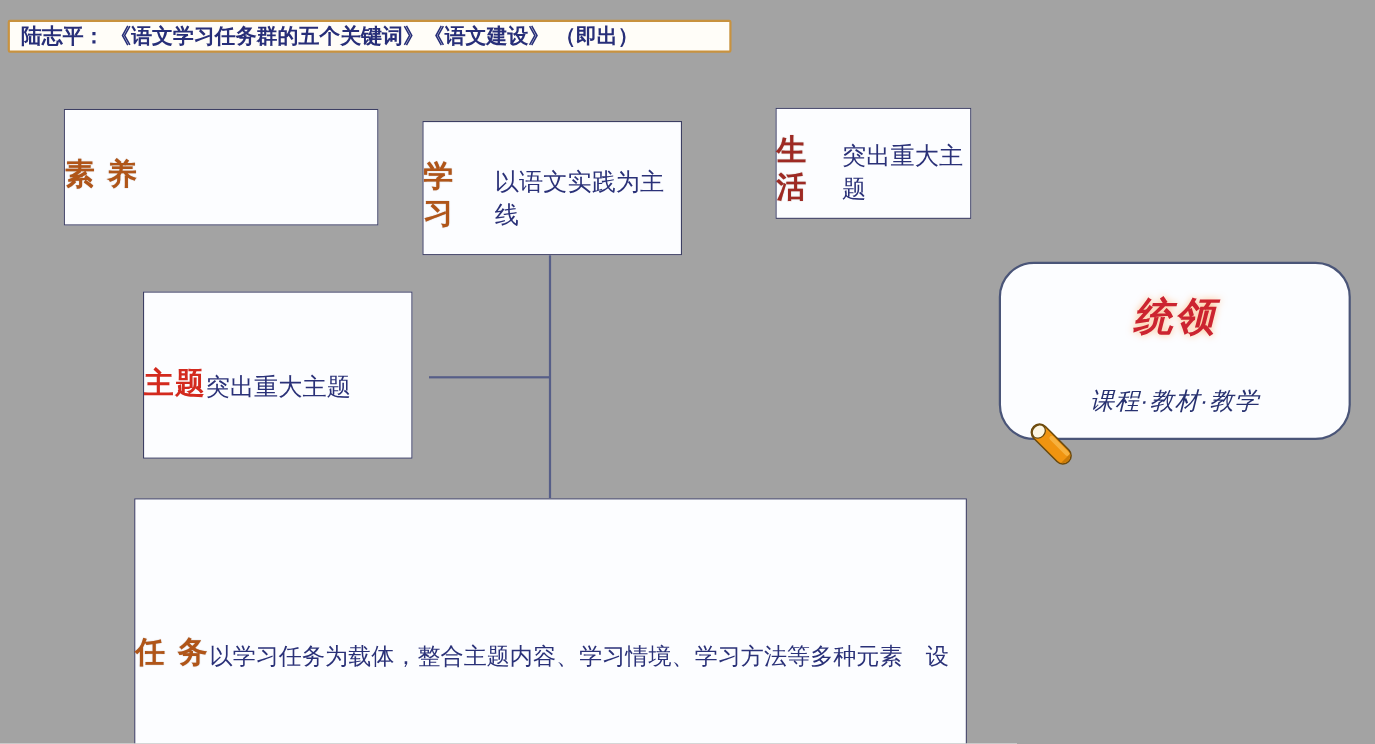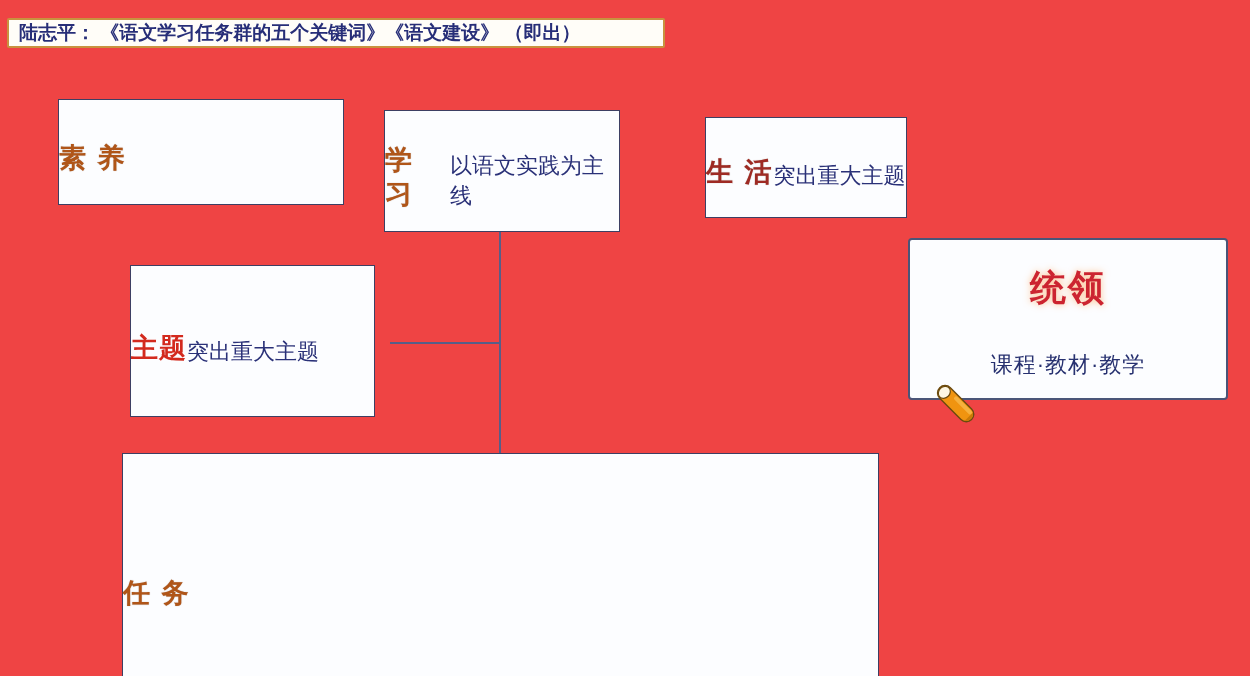--- a/index.html
+++ b/index.html
@@ -4,21 +4,21 @@
 <style>
   html, body {
     margin: 0;
     padding: 0;
     font-family: "Liberation Sans", "DejaVu Sans", sans-serif;
   }
   .canvas {
     position: relative;
     width: 1250px;
     height: 676px;
-    background: #ef4444;
+    background: #a3a3a3;
     overflow: hidden;
   }
   
   .citation {
     position: absolute;
     left: 7px; top: 18px;
     width: 644px; height: 26px;
     background: #fffdf8;
     border: 2px solid #c8923f;
     border-radius: 2px;
@@ -48,44 +48,45 @@
     letter-spacing: 2px;
     text-shadow: 0 0 1px rgba(90,40,0,0.45);
   }
   .node .sub {
     font-size: 22px;
     line-height: 30px;
     color: #2a3178;
   }
   .suyang   { left: 58px;  top: 99px;  width: 286px; height: 106px; padding-top: 11px; }
   .xuexi    { left: 384px; top: 110px;  width: 236px; height: 122px; padding-top: 11px; }
-  .shenghuo { left: 705px; top: 98px;  width: 202px; height: 101px; padding-top: 9px; margin-top: 19px; }
+  .shenghuo { left: 705px; top: 98px;  width: 178px; height: 101px; padding-top: 9px; }
   .suyang .heading, .xuexi .heading, .renwu .heading { color: #b05518; }
   .suyang .sub, .xuexi .sub, .shenghuo .sub { margin-top: 8px; }
   .shenghuo .heading { color: #9e2a24; }
   .zhuti    { left: 130px; top: 265px; width: 245px; height: 152px; padding-top: 14px; }
   .zhuti .heading { color: #d32a1e; letter-spacing: 1px; text-shadow: none; line-height: 32px; }
   .zhuti .sub { line-height: 33px; }
   .zhuti .sublines { margin-top: 7px; }
   .renwu    { left: 122px; top: 453px; width: 757px; height: 239px; padding-top: 40px; }
   .renwu .body { margin-top: 10px; font-size: 21px; line-height: 30px; color: #2a3178; }
   
   .tongling {
     position: absolute;
     left: 908px; top: 238px;
     width: 320px; height: 162px;
     background: #fcfdff;
     border: 2px solid #4a5578;
-    border-radius: 4px;
+    border-radius: 32px;
     box-sizing: border-box;
     display: flex;
     flex-direction: column;
     align-items: center;
     text-align: center;
     padding-top: 26px;
+    font-style: italic;
   }
   .tongling .heading {
     font-size: 36px;
     font-weight: bold;
     line-height: 44px;
     color: #cc2430;
     letter-spacing: 2px;
     text-shadow: 0 0 7px rgba(255,130,20,0.5);
   }
   .tongling .sub {
@@ -144,20 +145,21 @@
   <div class="node zhuti">
     <div class="heading">主题</div>
     <div class="sublines">
       <div class="sub">突出重大主题</div>
     </div>
   </div>
 
   <div class="node renwu">
     <div class="heading">任 务</div>
     <div class="body">
+      <div>以学习任务为载体，整合主题内容、学习情境、学习方法等多种元素　设</div>
     </div>
   </div>
 
   <div class="tongling">
     <div class="heading">统领</div>
     <div class="sub">课程·教材·教学</div>
   </div>
 
   <div class="pencil">
     <svg width="52" height="52" viewBox="0 0 52 52">

